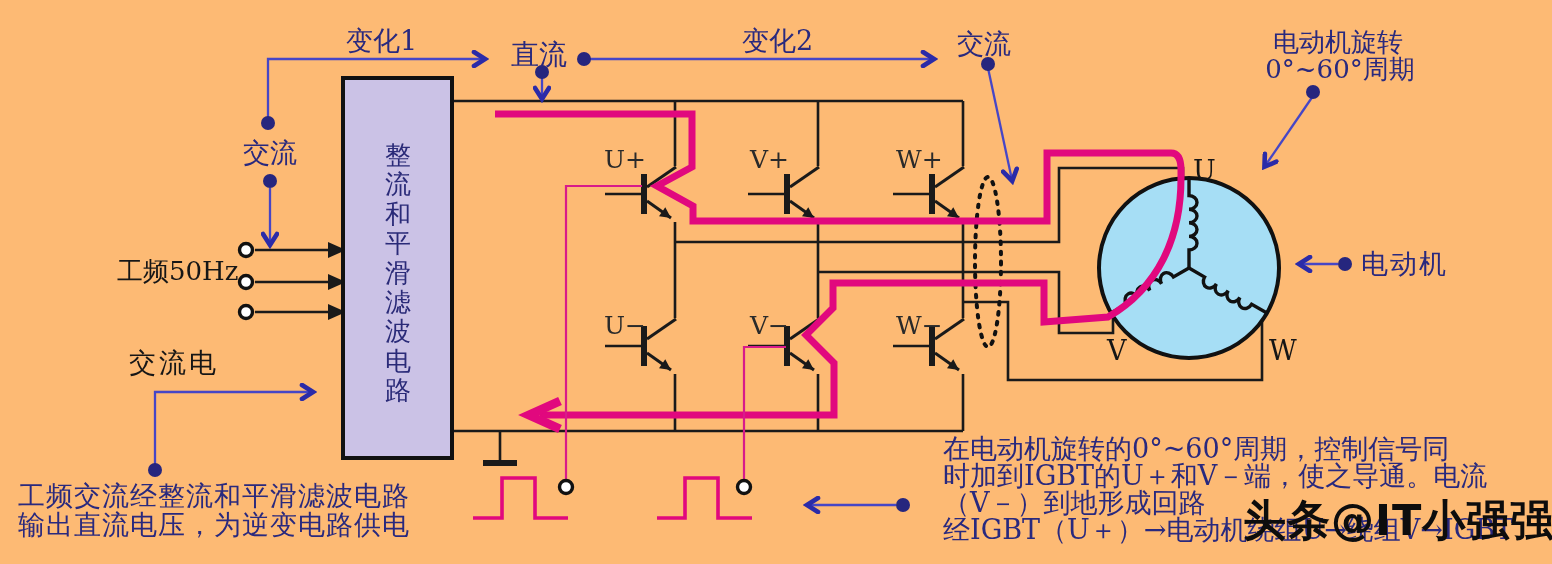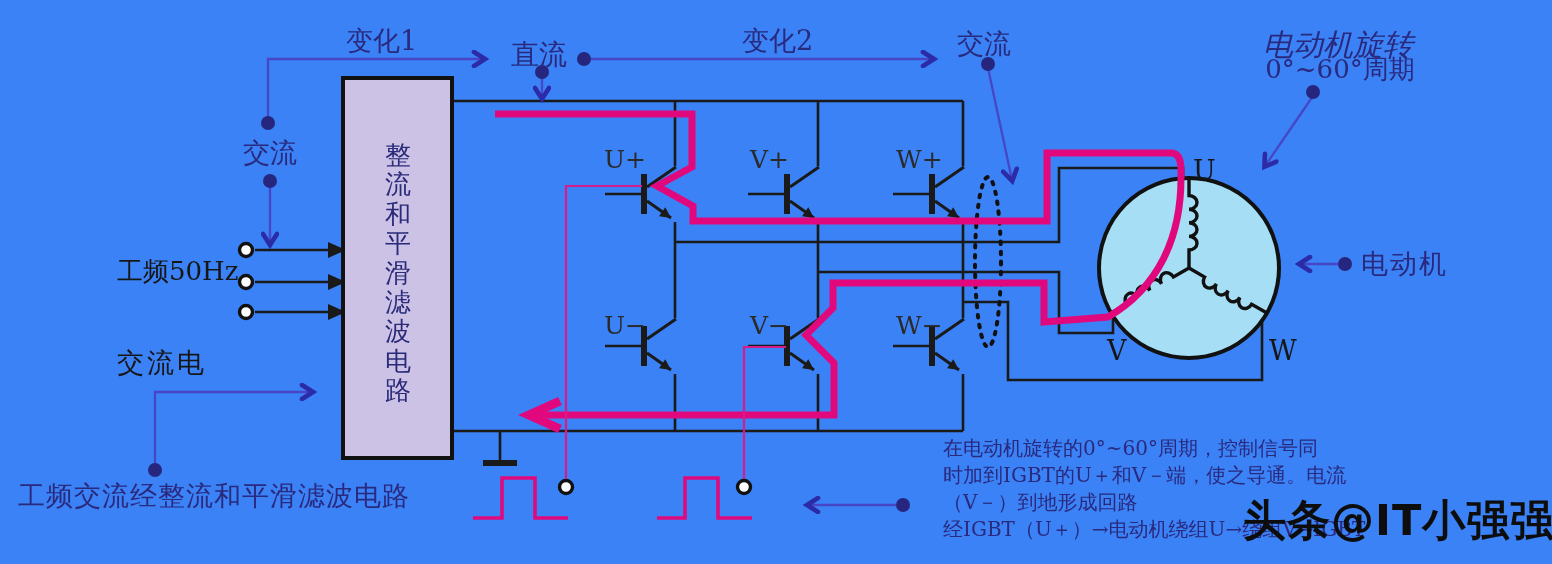--- a/index.html
+++ b/index.html
@@ -1,17 +1,17 @@
 <!DOCTYPE html>
 <html><head>
 <meta charset="utf-8">
 <style>
   html,body{margin:0;padding:0;background:#ffffff;}
   .stage{
-    position:relative;width:1552px;height:564px;background:#3b82f6;overflow:hidden;
+    position:relative;width:1552px;height:564px;background:#fdba74;overflow:hidden;
     font-family:"DejaVu Serif","Liberation Serif",serif;
   }
   .stage svg{position:absolute;left:0;top:0;}
   .lbl{position:absolute;color:#29297e;white-space:nowrap;line-height:1.1;}
   .blk{color:#161616;}
   .gray{color:#2a2a2a;}
   .ctr{text-align:center;}
   .vtext{
     position:absolute;left:383px;top:141px;width:30px;
     font-size:26px;line-height:29.4px;color:#2a2a78;
@@ -151,43 +151,44 @@
     <circle cx="903" cy="505" r="7"></circle>
   </g>
 </svg>
 
 <div class="lbl" style="left:346px;top:26px;width:80px;font-size:27px;">变化1</div>
 <div class="lbl" style="left:511px;top:40px;font-size:28px;">直流</div>
 <div class="lbl" style="left:742px;top:26px;font-size:27px;text-align:right;">变化2</div>
 <div class="lbl" style="left:957px;top:29px;font-size:27px;">交流</div>
 <div class="lbl" style="left:243px;top:138px;font-size:27px;">交流</div>
 <div class="lbl blk" style="left:117px;top:257px;font-size:26px;">工频50Hz</div>
-<div class="lbl blk" style="left:117px;top:348px;font-size:27px;letter-spacing:3px;">交流电</div>
+<div class="lbl blk" style="left:129px;top:348px;font-size:27px;letter-spacing:3px;">交流电</div>
 
-<div class="lbl ctr" style="left:1262px;top:28px;width:152px;font-size:30px;font-style:italic;">电动机旋转</div>
+<div class="lbl ctr" style="left:1262px;top:28px;width:152px;font-size:26px;">电动机旋转</div>
 <div class="lbl ctr" style="left:1248px;top:55px;width:184px;font-size:26px;">0°~60°周期</div>
 <div class="lbl" style="left:1361px;top:249px;font-size:27px;letter-spacing:2px;">电动机</div>
 
 <div class="vtext">整流和平滑滤波电路</div>
 
 <div class="lbl gray" style="left:604px;top:146px;font-size:25px;">U+</div>
 <div class="lbl gray" style="left:750px;top:146px;font-size:25px;">V+</div>
 <div class="lbl gray" style="left:896px;top:146px;font-size:25px;">W+</div>
 <div class="lbl gray" style="left:604px;top:312px;font-size:25px;">U−</div>
 <div class="lbl gray" style="left:750px;top:312px;font-size:25px;">V−</div>
 <div class="lbl gray" style="left:896px;top:312px;font-size:25px;">W−</div>
 
 <div class="lbl blk" style="left:1193px;top:156px;font-size:27px;">U</div>
 <div class="lbl blk" style="left:1107px;top:336px;font-size:27px;">V</div>
 <div class="lbl blk" style="left:1269px;top:336px;font-size:27px;">W</div>
 
 <div class="note" style="left:18px;top:481px;font-size:27px;line-height:29px;letter-spacing:1px;">
   <div>工频交流经整流和平滑滤波电路</div>
+  <div>输出直流电压，为逆变电路供电</div>
 </div>
-<div class="note" style="left:943px;top:435px;font-size:20px;line-height:27px;">
+<div class="note" style="left:943px;top:435px;font-size:27px;line-height:27px;">
   <div>在电动机旋转的0°~60°周期，控制信号同</div>
   <div>时加到IGBT的U＋和V－端，使之导通。电流</div>
   <div>（V－）到地形成回路</div>
   <div>经IGBT（U＋）→电动机绕组U→绕组V→IGBT</div>
 </div>
 
 <div class="watermark">头条@IT小强强</div>
 
 </div>
 

